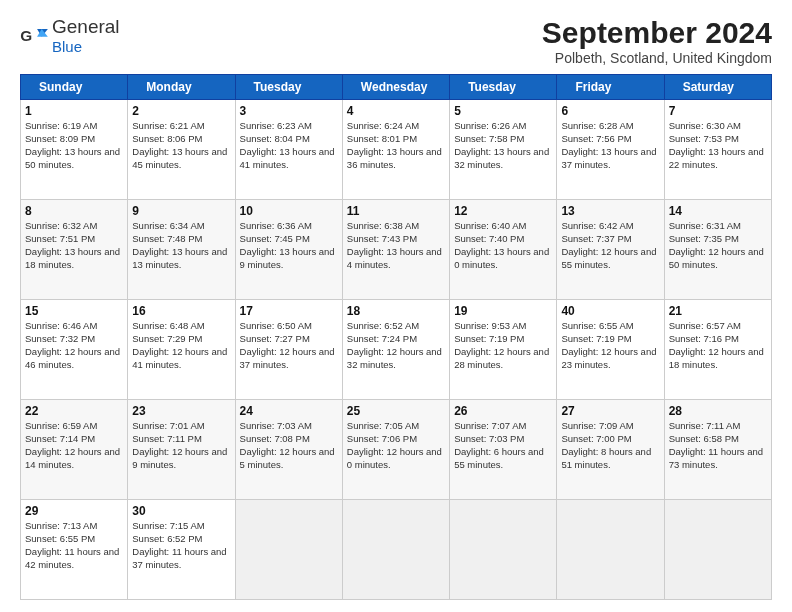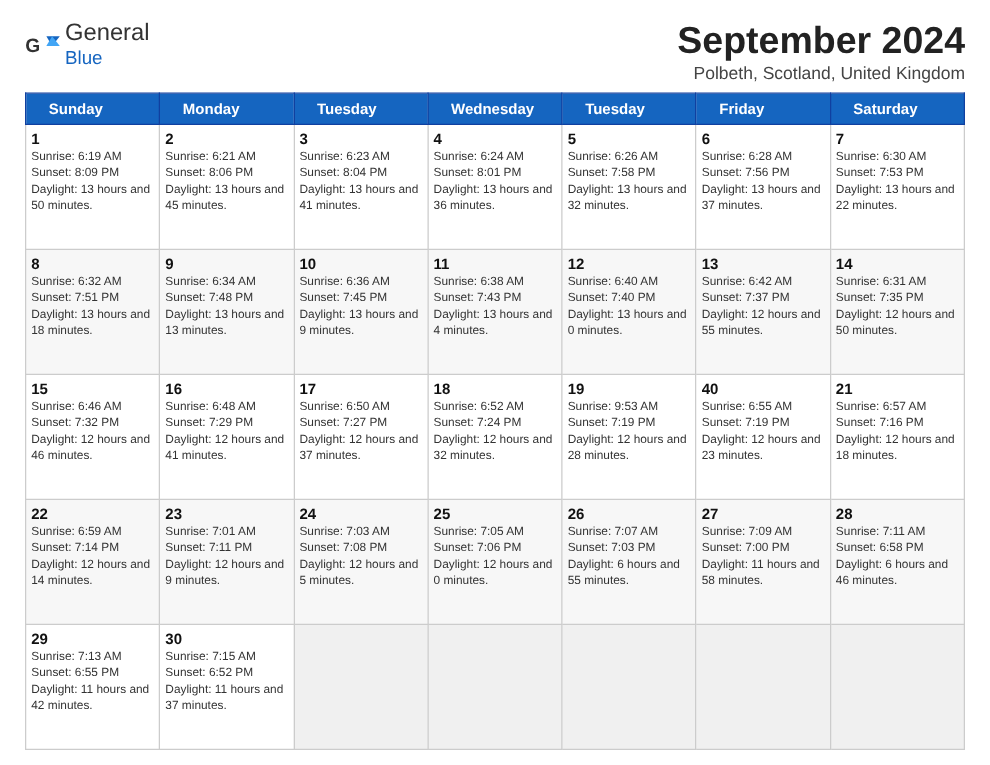--- a/index.html
+++ b/index.html
@@ -145,22 +145,22 @@
           <td><span class="day-num">19</span><span>Sunrise: 9:53 AM</span><br><span>Sunset: 7:19 PM</span><br><span>Daylight: 12 hours and 28 minutes.</span></td>
           <td><span class="day-num">40</span><span>Sunrise: 6:55 AM</span><br><span>Sunset: 7:19 PM</span><br><span>Daylight: 12 hours and 23 minutes.</span></td>
           <td><span class="day-num">21</span><span>Sunrise: 6:57 AM</span><br><span>Sunset: 7:16 PM</span><br><span>Daylight: 12 hours and 18 minutes.</span></td>
         </tr>
         <tr>
           <td><span class="day-num">22</span><span>Sunrise: 6:59 AM</span><br><span>Sunset: 7:14 PM</span><br><span>Daylight: 12 hours and 14 minutes.</span></td>
           <td><span class="day-num">23</span><span>Sunrise: 7:01 AM</span><br><span>Sunset: 7:11 PM</span><br><span>Daylight: 12 hours and 9 minutes.</span></td>
           <td><span class="day-num">24</span><span>Sunrise: 7:03 AM</span><br><span>Sunset: 7:08 PM</span><br><span>Daylight: 12 hours and 5 minutes.</span></td>
           <td><span class="day-num">25</span><span>Sunrise: 7:05 AM</span><br><span>Sunset: 7:06 PM</span><br><span>Daylight: 12 hours and 0 minutes.</span></td>
           <td><span class="day-num">26</span><span>Sunrise: 7:07 AM</span><br><span>Sunset: 7:03 PM</span><br><span>Daylight: 6 hours and 55 minutes.</span></td>
-          <td><span class="day-num">27</span><span>Sunrise: 7:09 AM</span><br><span>Sunset: 7:00 PM</span><br><span>Daylight: 11 hours and 58 minutes.</span></td>
-          <td><span class="day-num">28</span><span>Sunrise: 7:11 AM</span><br><span>Sunset: 6:58 PM</span><br><span>Daylight: 6 hours and 46 minutes.</span></td>
+          <td><span class="day-num">27</span><span>Sunrise: 7:09 AM</span><br><span>Sunset: 7:00 PM</span><br><span>Daylight: 8 hours and 51 minutes.</span></td>
+          <td><span class="day-num">28</span><span>Sunrise: 7:11 AM</span><br><span>Sunset: 6:58 PM</span><br><span>Daylight: 11 hours and 73 minutes.</span></td>
         </tr>
         <tr>
           <td><span class="day-num">29</span><span>Sunrise: 7:13 AM</span><br><span>Sunset: 6:55 PM</span><br><span>Daylight: 11 hours and 42 minutes.</span></td>
           <td><span class="day-num">30</span><span>Sunrise: 7:15 AM</span><br><span>Sunset: 6:52 PM</span><br><span>Daylight: 11 hours and 37 minutes.</span></td>
           <td class="empty-cell"></td>
           <td class="empty-cell"></td>
           <td class="empty-cell"></td>
           <td class="empty-cell"></td>
           <td class="empty-cell"></td>
         </tr>

